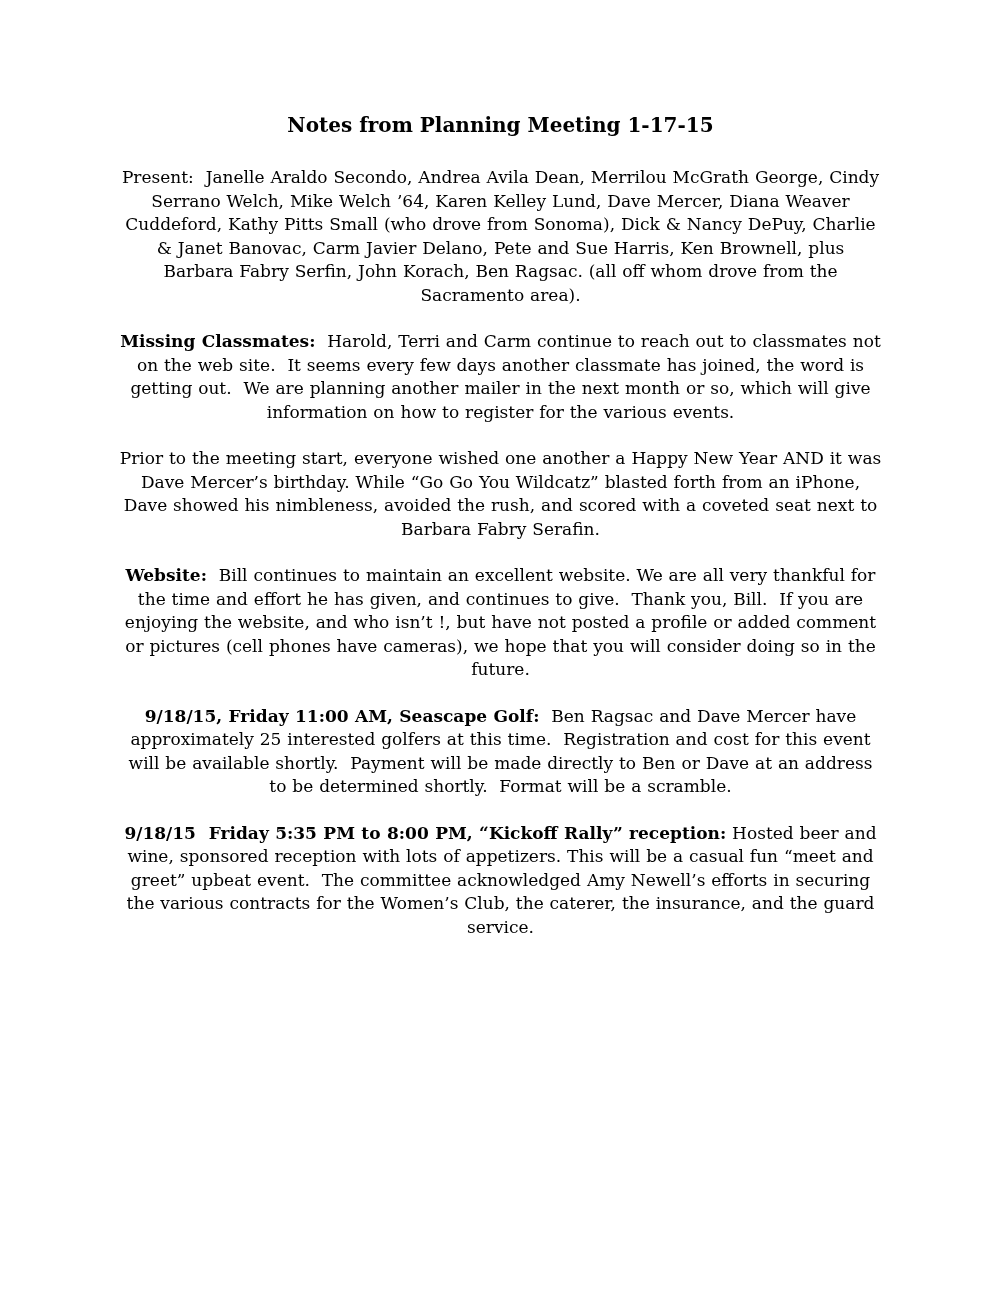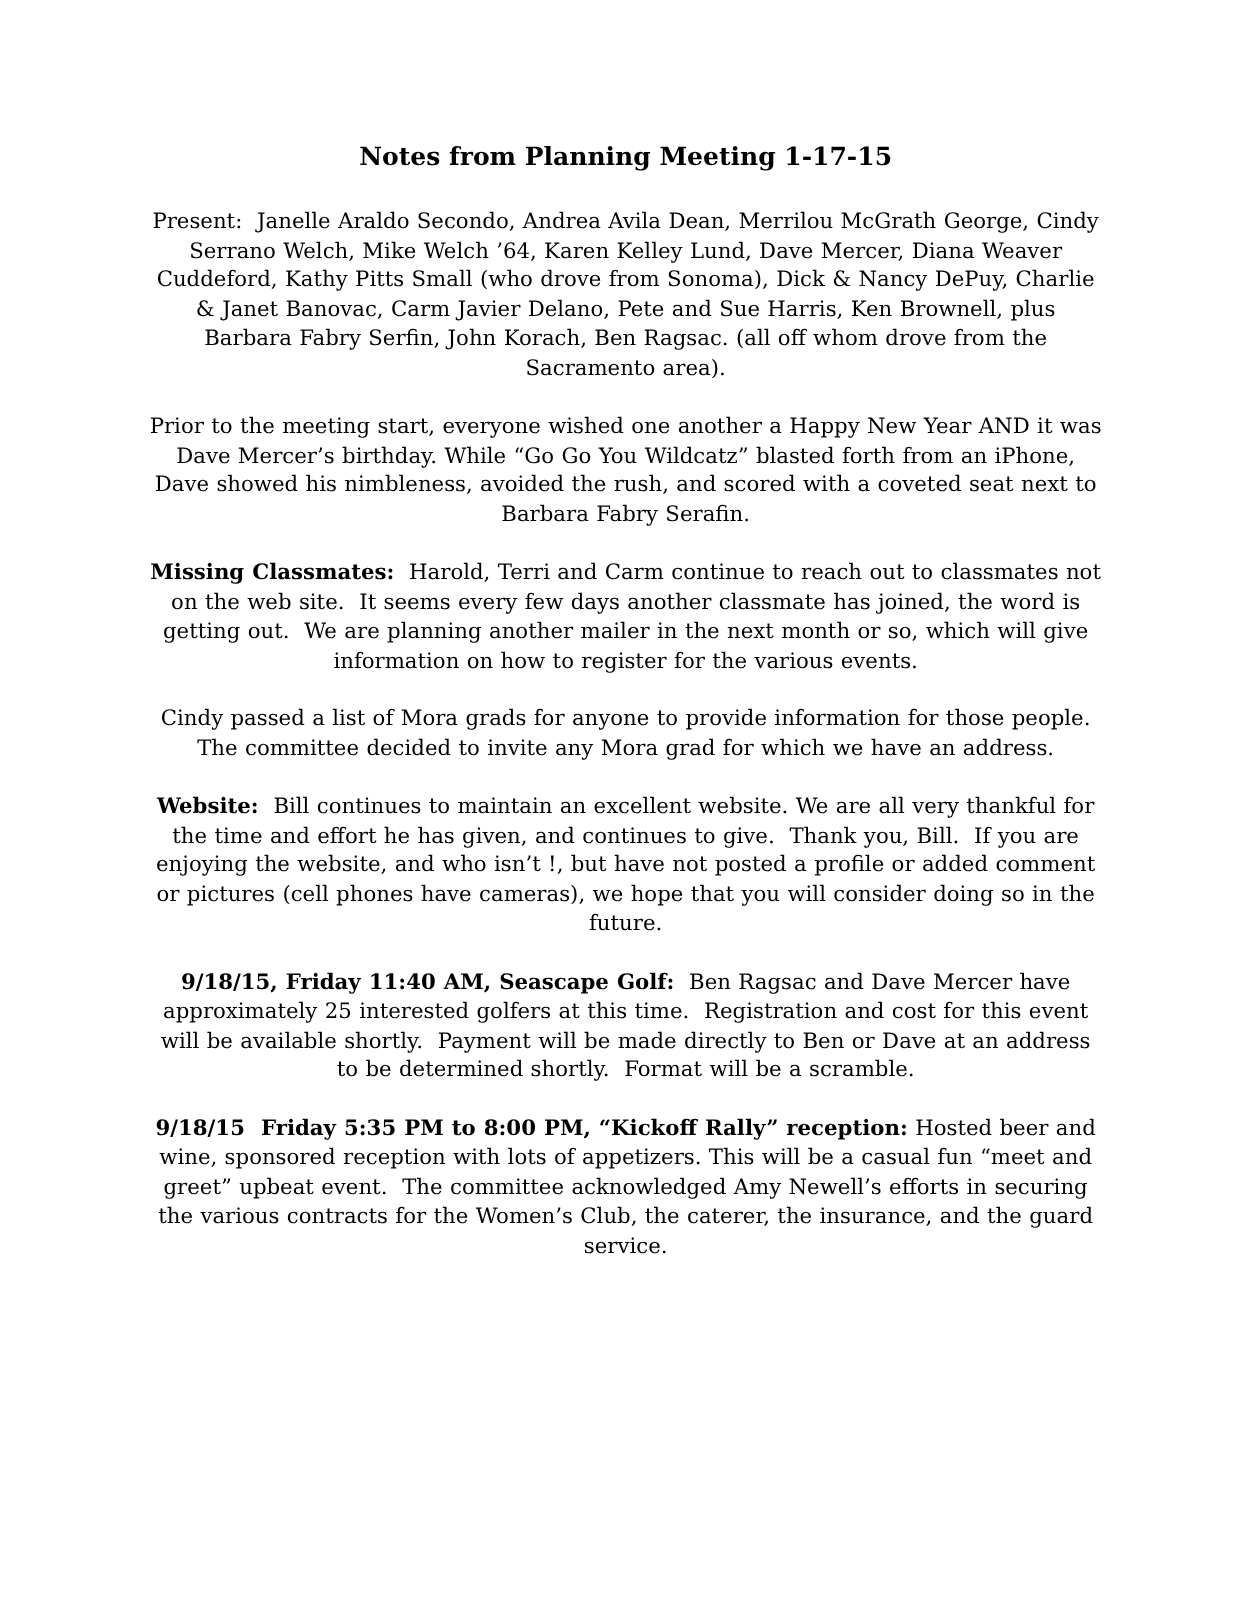--- a/index.html
+++ b/index.html
@@ -43,25 +43,24 @@
 </head>
 <body>
 
 <div class="page">
 
   <h1 class="doc-title">Notes from Planning Meeting 1-17-15</h1>
 
   <p class="para"><strong></strong><span>Present:  Janelle Araldo Secondo, Andrea Avila Dean, Merrilou McGrath George, Cindy Serrano Welch, Mike Welch ’64, Karen Kelley Lund, Dave Mercer, Diana Weaver Cuddeford, Kathy Pitts Small (who drove from Sonoma), Dick &amp; Nancy DePuy, Charlie &amp; Janet Banovac, Carm Javier Delano, Pete and Sue Harris, Ken Brownell, plus  Barbara Fabry Serfin, John Korach, Ben Ragsac. (all off whom drove from the Sacramento area).</span></p>
 
 
+  <p class="para"><strong>Missing Classmates:</strong><span>  Harold, Terri and Carm continue to reach out to classmates not on the web site.  It seems every few days another classmate has joined, the word is getting out.  We are planning another mailer in the next month or so, which will give information on how to register for the various events.</span></p>
+
   <p class="para"><strong></strong><span>Prior to the meeting start, everyone wished one another a Happy New Year AND it was Dave Mercer’s birthday. While “Go Go You Wildcatz” blasted forth from an iPhone, Dave showed his nimbleness, avoided the rush, and scored with a coveted seat next to Barbara Fabry Serafin.</span></p>
 
-  <p class="para"><strong>Missing Classmates:</strong><span>  Harold, Terri and Carm continue to reach out to classmates not on the web site.  It seems every few days another classmate has joined, the word is getting out.  We are planning another mailer in the next month or so, which will give information on how to register for the various events.</span></p>
-
-  <p class="para"><strong></strong><span>Cindy passed a list of Mora grads for anyone to provide information for those people.  The committee decided to invite any Mora grad for which we have an address.</span></p>
 
   <p class="para"><strong>Website:</strong><span>  Bill continues to maintain an excellent website. We are all very thankful for the time and effort he has given, and continues to give.  Thank you, Bill.  If you are enjoying the website, and who isn’t !, but have not posted a profile or added comment or pictures (cell phones have cameras), we hope that you will consider doing so in the future.</span></p>
 
-  <p class="para"><strong>9/18/15, Friday 11:40 AM, Seascape Golf:</strong><span>  Ben Ragsac and Dave Mercer have approximately 25 interested golfers at this time.  Registration and cost for this event will be available shortly.  Payment will be made directly to Ben or Dave at an address to be determined shortly.  Format will be a scramble.</span></p>
+  <p class="para"><strong>9/18/15, Friday 11:00 AM, Seascape Golf:</strong><span>  Ben Ragsac and Dave Mercer have approximately 25 interested golfers at this time.  Registration and cost for this event will be available shortly.  Payment will be made directly to Ben or Dave at an address to be determined shortly.  Format will be a scramble.</span></p>
 
   <p class="para"><strong>9/18/15  Friday 5:35 PM to 8:00 PM, “Kickoff Rally” reception:</strong><span> Hosted beer and wine, sponsored reception with lots of appetizers. This will be a casual fun “meet and greet” upbeat event.  The committee acknowledged Amy Newell’s efforts in securing the various contracts for the Women’s Club, the caterer, the insurance, and the guard service.</span></p>
 
 </div>
 
 </body></html>

